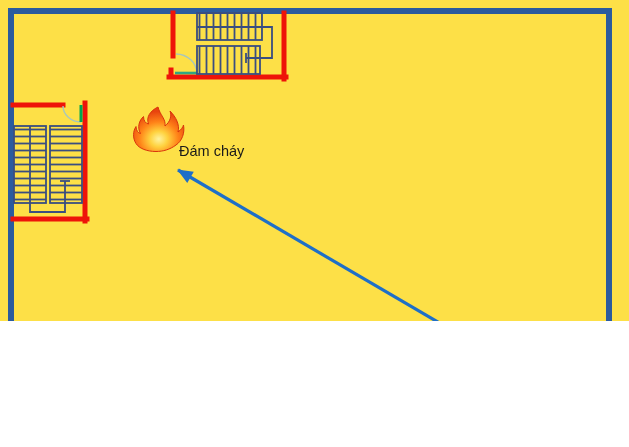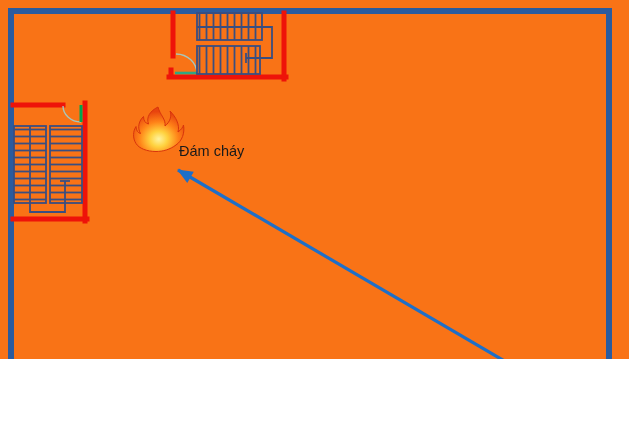--- a/index.html
+++ b/index.html
@@ -4,22 +4,22 @@
 <style>
   html, body {
     margin: 0;
     padding: 0;
     background: #ffffff;
     font-family: "Liberation Sans", sans-serif;
   }
   .stage {
     position: relative;
     width: 629px;
-    height: 359px;
-    background: #f97316;
+    height: 321px;
+    background: #fde047;
     overflow: hidden;
   }
   svg { display: block; }
 
   .wall        { stroke: #ee1309; stroke-width: 5; fill: none; stroke-linecap: square; }
   .stair-line  { stroke: #3a4e80; stroke-width: 1.8; fill: none; }
   .stair-box   { stroke: #3a4e80; stroke-width: 1.8; }
   .door-arc    { stroke: #a8c6bb; stroke-width: 1.4; fill: none; }
   .door-leaf-green { stroke: #00a651; stroke-width: 3; fill: none; }
   .door-leaf-teal  { stroke: #2fa883; stroke-width: 2.6; fill: none; }

